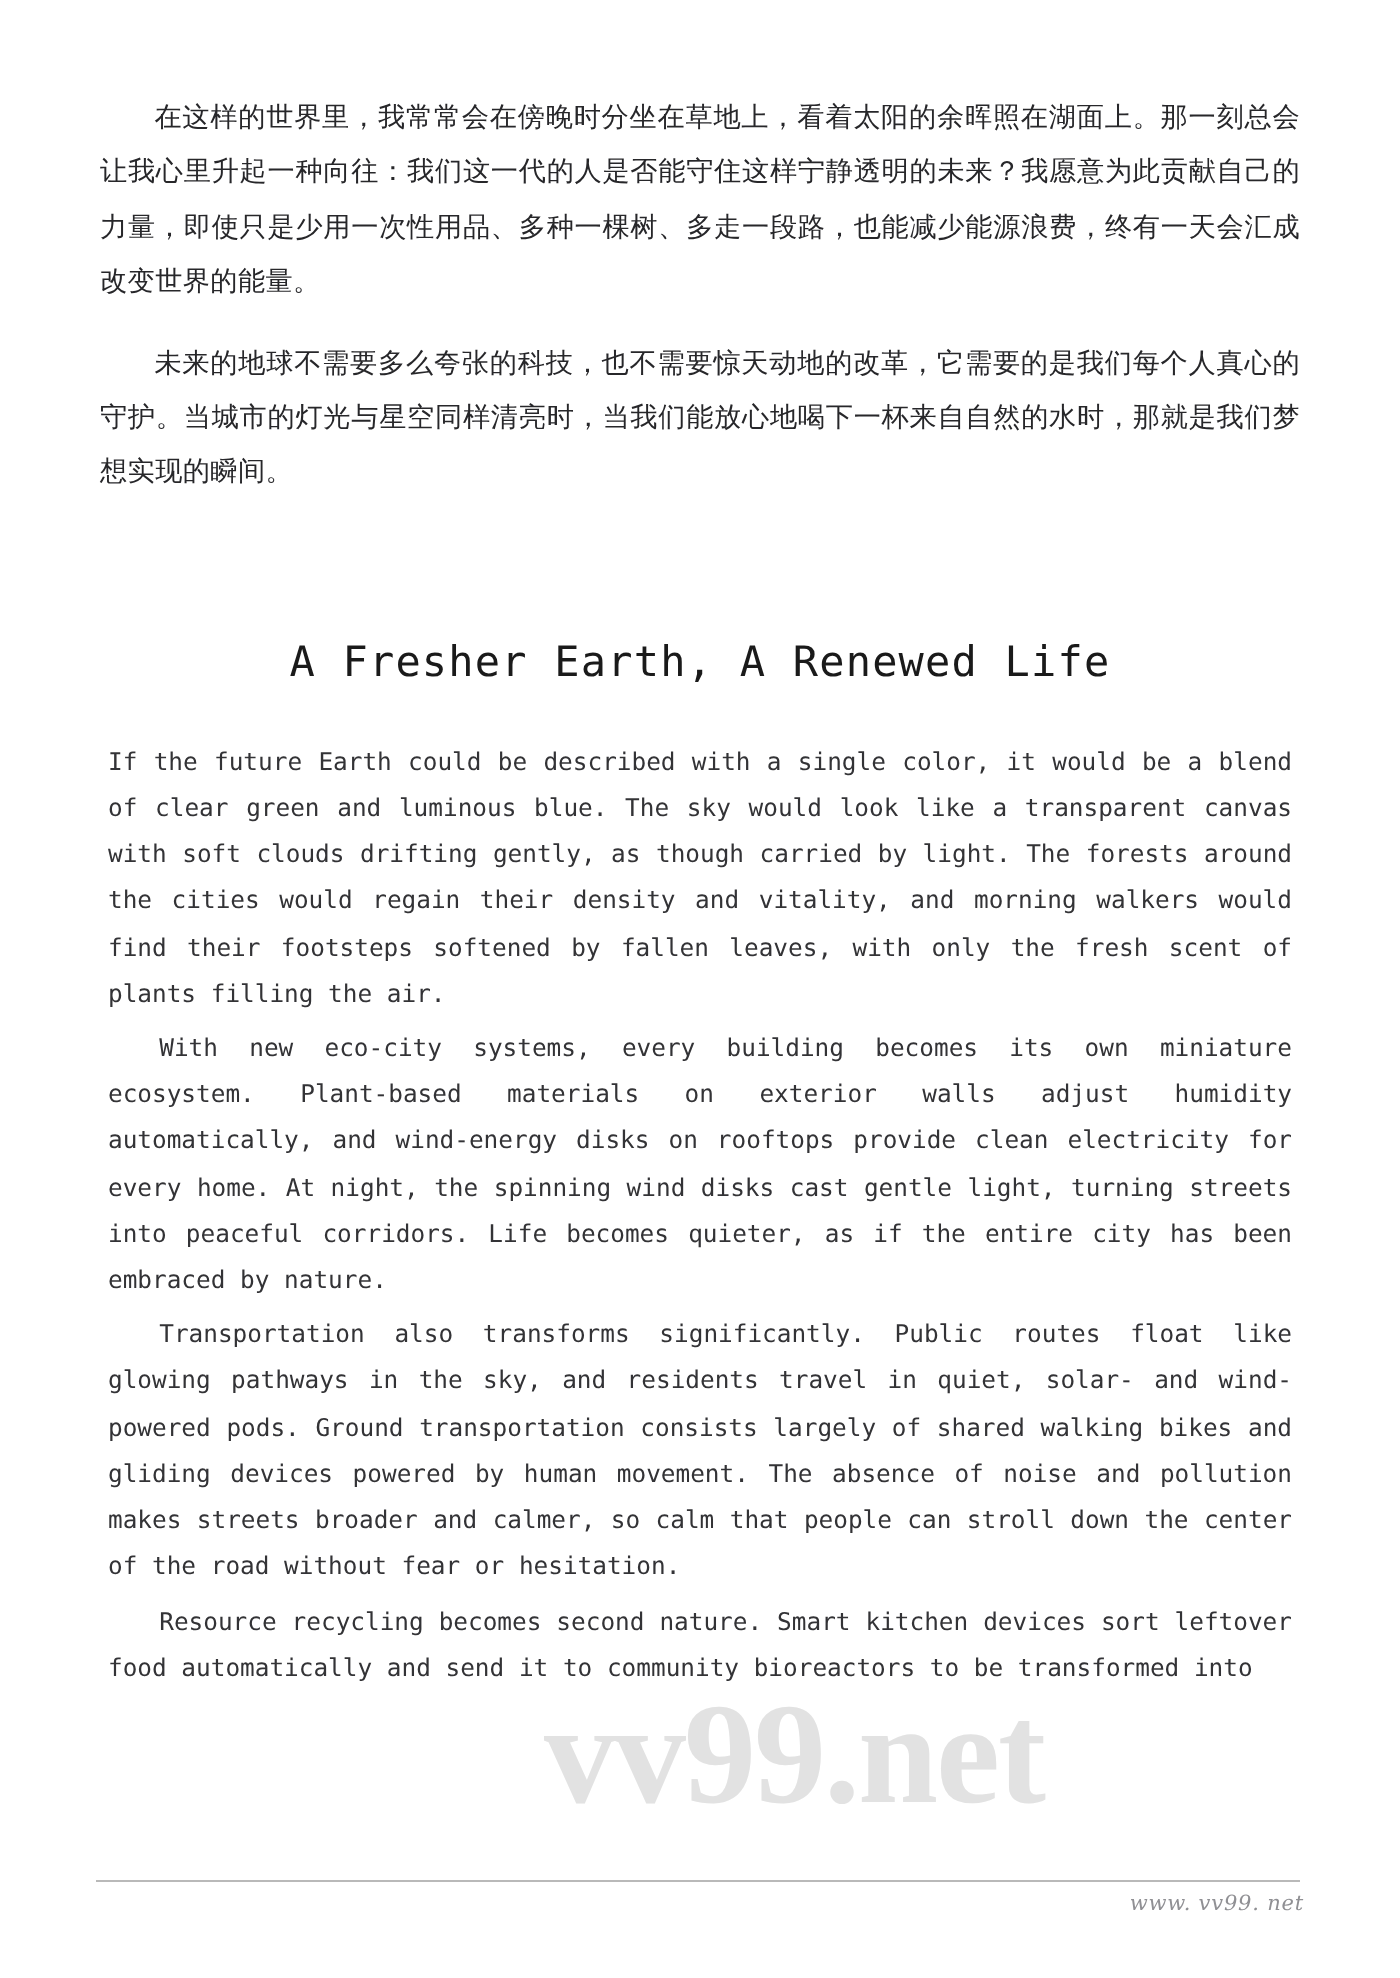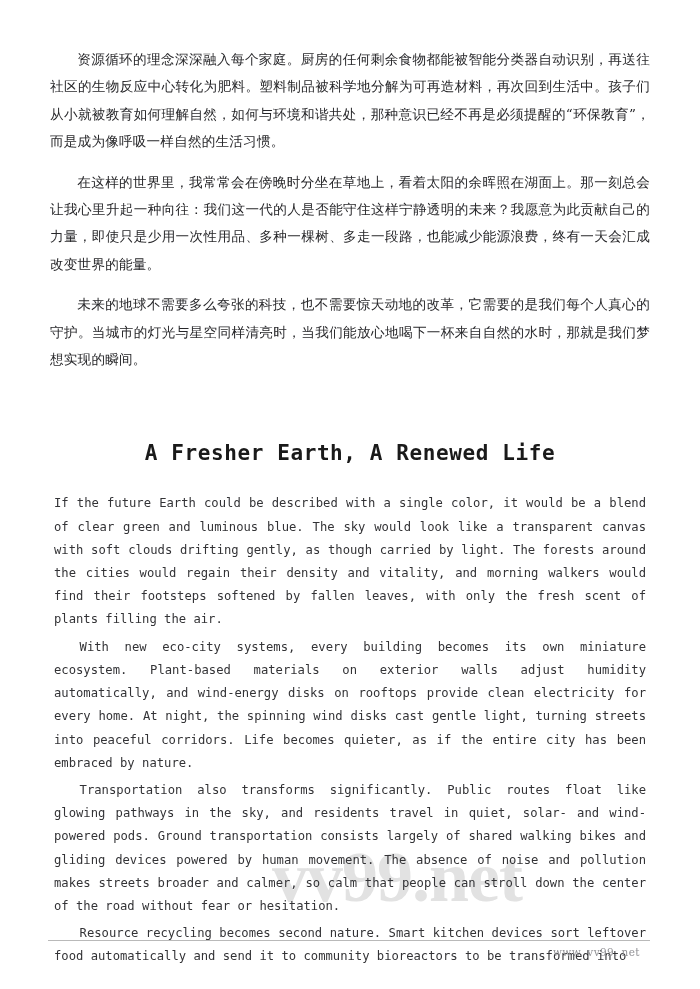--- a/index.html
+++ b/index.html
@@ -55,21 +55,21 @@
     margin: 0 0 13px 0;
     letter-spacing: 0.2px;
     word-break: break-all;
   }
   .cn-p:last-child { margin-bottom: 16px; }
 
   
   .en-title {
     font-family: "DejaVu Sans Mono", "Liberation Mono", monospace;
     font-size: 21px;
-    font-weight: 700;
+    font-weight: 400;
     color: #1a1a1a;
     text-align: center;
     letter-spacing: 0.6px;
     margin: 0;
     padding: 0;
   }
   .title-wrap {
     margin-top: 68px;
     margin-bottom: 27px;
     position: relative;
@@ -98,38 +98,38 @@
     position: absolute;
     left: 48px;
     top: 940px;
     width: 602px;
     height: 1px;
     background: #b9b9b9;
     z-index: 3;
   }
   .footer-url {
     position: absolute;
-    right: 60px;
+    right: 48px;
     top: 946px;
     font-family: "DejaVu Serif", "Liberation Serif", serif;
+    font-style: italic;
     font-size: 10.5px;
     color: #909094;
     letter-spacing: 0.4px;
     z-index: 3;
   }
 </style>
 </head>
 <body>
 
 <div class="page">
 
   <div class="watermark">vv99.net</div>
 
   <div class="cn-block">
-    <p class="cn-p">资源循环的理念深深融入每个家庭。厨房的任何剩余食物都能被智能分类器自动识别，再送往社区的生物反应中心转化为肥料。塑料制品被科学地分解为可再造材料，再次回到生活中。孩子们从小就被教育如何理解自然，如何与环境和谐共处，那种意识已经不再是必须提醒的“环保教育”，而是成为像呼吸一样自然的生活习惯。</p>
     <p class="cn-p">在这样的世界里，我常常会在傍晚时分坐在草地上，看着太阳的余晖照在湖面上。那一刻总会让我心里升起一种向往：我们这一代的人是否能守住这样宁静透明的未来？我愿意为此贡献自己的力量，即使只是少用一次性用品、多种一棵树、多走一段路，也能减少能源浪费，终有一天会汇成改变世界的能量。</p>
     <p class="cn-p">未来的地球不需要多么夸张的科技，也不需要惊天动地的改革，它需要的是我们每个人真心的守护。当城市的灯光与星空同样清亮时，当我们能放心地喝下一杯来自自然的水时，那就是我们梦想实现的瞬间。</p>
   </div>
 
   <div class="title-wrap">
     <h1 class="en-title">A Fresher Earth, A Renewed Life</h1>
   </div>
 
   <div class="en-block">
     <p class="en-p">If the future Earth could be described with a single color, it would be a blend of clear green and luminous blue. The sky would look like a transparent canvas with soft clouds drifting gently, as though carried by light. The forests around the cities would regain their density and vitality, and morning walkers would find their footsteps softened by fallen leaves, with only the fresh scent of plants filling the air.</p>

